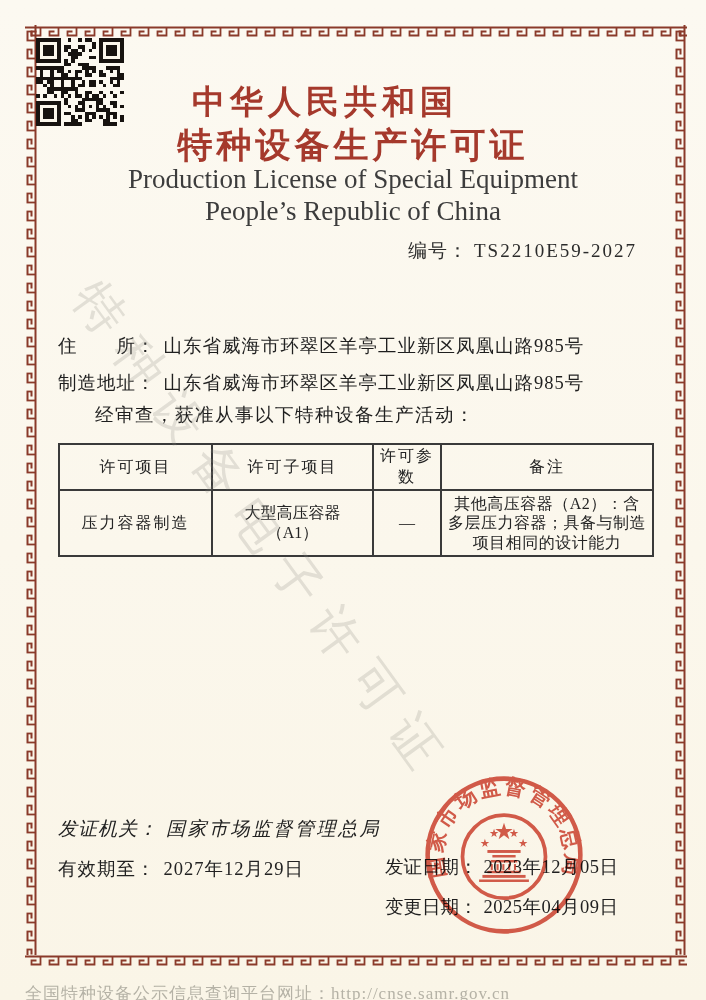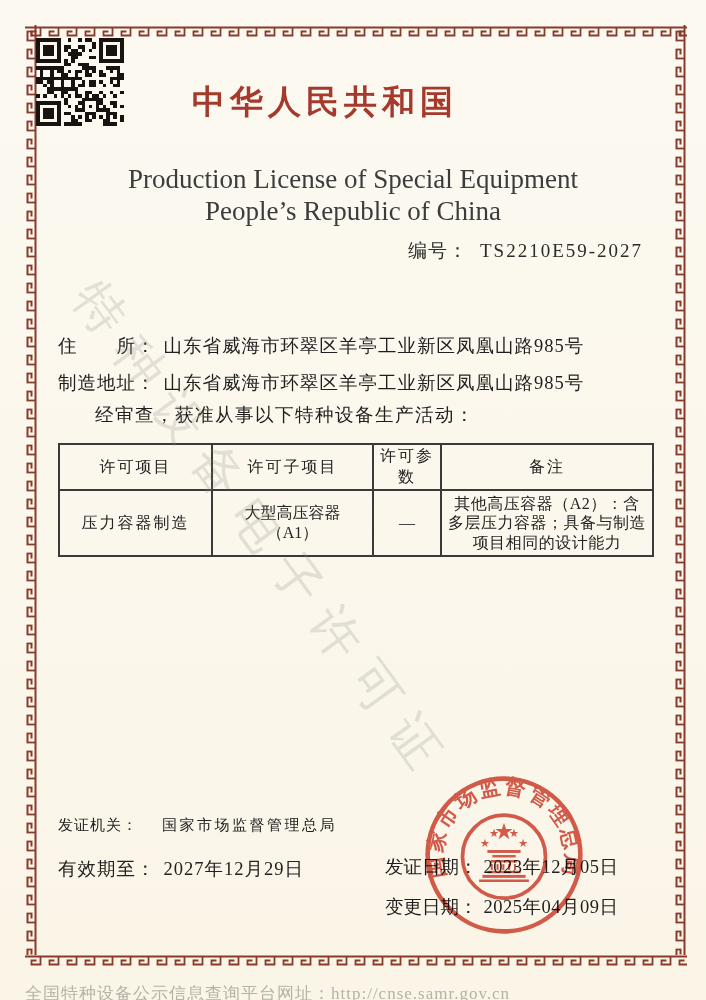--- a/index.html
+++ b/index.html
@@ -14,35 +14,35 @@
   .strip-v{transform:rotate(90deg);transform-origin:0 0;}
   .qr{position:absolute;left:36px;top:38px;width:88px;height:88px;}
   .title-cn1{position:absolute;left:0;top:80px;width:650px;text-align:center;
     font-size:33px;font-weight:bold;letter-spacing:5px;color:#a5392c;}
   .title-cn2{position:absolute;left:0;top:122px;width:706px;text-align:center;
     font-size:35px;font-weight:bold;letter-spacing:4px;color:#a5392c;}
   .title-en{position:absolute;left:0;width:706px;text-align:center;
     font-size:27px;color:#3c3c3c;}
   .en1{top:164px;} .en2{top:196px;}
   .license-no{position:absolute;left:408px;top:238px;font-size:19px;letter-spacing:1px;color:#2b2b2b;}
-  .license-no .val{margin-left:12px;letter-spacing:2px;}
+  .license-no .val{margin-left:6px;letter-spacing:2px;}
   .field-row{position:absolute;left:58px;font-size:18.5px;color:#1f1f1f;white-space:nowrap;}
   .field-row .lab{display:inline-block;min-width:96px;letter-spacing:1px;}
   .field-row .val{margin-left:8px;letter-spacing:1px;}
   .row-company{top:296px;} .row-company .val{letter-spacing:3px;}
   .row-address1{top:333px;} .row-address2{top:370px;text-align:center;}
   .statement{position:absolute;left:58px;top:402px;font-size:18.5px;letter-spacing:1.5px;text-indent:2em;color:#1f1f1f;}
   table.lic{position:absolute;left:58px;top:443px;border-collapse:collapse;table-layout:fixed;
     font-size:16px;color:#242424;}
   table.lic th,table.lic td{border:2px solid #3a3a3a;padding:1px 4px;font-weight:normal;text-align:center;vertical-align:middle;}
   table.lic th{height:28px;letter-spacing:2px;}
   table.lic td{height:62px;}
   td.c-sub{white-space:pre-line;line-height:1.25;}
   td.c-note{text-align:left;line-height:1.2;letter-spacing:0.5px;padding:2px 5px;}
-  .issuer-row{position:absolute;left:58px;top:816px;font-size:15px;white-space:nowrap;}
+  .issuer-row{position:absolute;left:58px;top:816px;font-size:19px;white-space:nowrap;font-style:italic;}
   .issuer-row .lab{display:inline-block;min-width:96px;letter-spacing:1px;}
   .issuer-row .val{margin-left:8px;letter-spacing:2.5px;}
   .valid-row{position:absolute;left:58px;top:856px;font-size:18.5px;white-space:nowrap;}
   .valid-row .lab{display:inline-block;min-width:96px;letter-spacing:1px;}
   .valid-row .val{margin-left:8px;letter-spacing:1px;}
   .date-row{position:absolute;left:385px;font-size:18.5px;white-space:nowrap;color:#1f1f1f;}
   .issue-date{top:854px;} .change-date{top:894px;}
   .date-row .val{margin-left:6px;letter-spacing:0.5px;}
   .watermark{position:absolute;left:112px;top:268px;font-size:50px;letter-spacing:17px;
     color:rgba(138,136,126,0.22);white-space:nowrap;transform:rotate(54deg);
@@ -299,20 +299,21 @@
       <rect x="19" y="1" width="5" height="5" fill="#fbf7ec"></rect>
       <rect x="20" y="2" width="3" height="3" fill="#171310"></rect>
       <rect x="0" y="18" width="7" height="7" fill="#171310"></rect>
       <rect x="1" y="19" width="5" height="5" fill="#fbf7ec"></rect>
       <rect x="2" y="20" width="3" height="3" fill="#171310"></rect>
     </svg>
 
   <div class="watermark">特种设备电子许可证</div>
 
   <div class="title-cn1">中华人民共和国</div>
+  <div class="title-cn2">特种设备生产许可证</div>
   <div class="title-en en2">People’s Republic of China</div>
   <div class="title-en en1">Production License of Special Equipment</div>
 
   <div class="license-no">
     <span class="lab">编号：</span><span class="val">TS2210E59-2027</span>
   </div>
 
   <div class="field-row row-address1">
     <span class="lab">住　　所：</span><span class="val">山东省威海市环翠区羊亭工业新区凤凰山路985号</span>
   </div>

